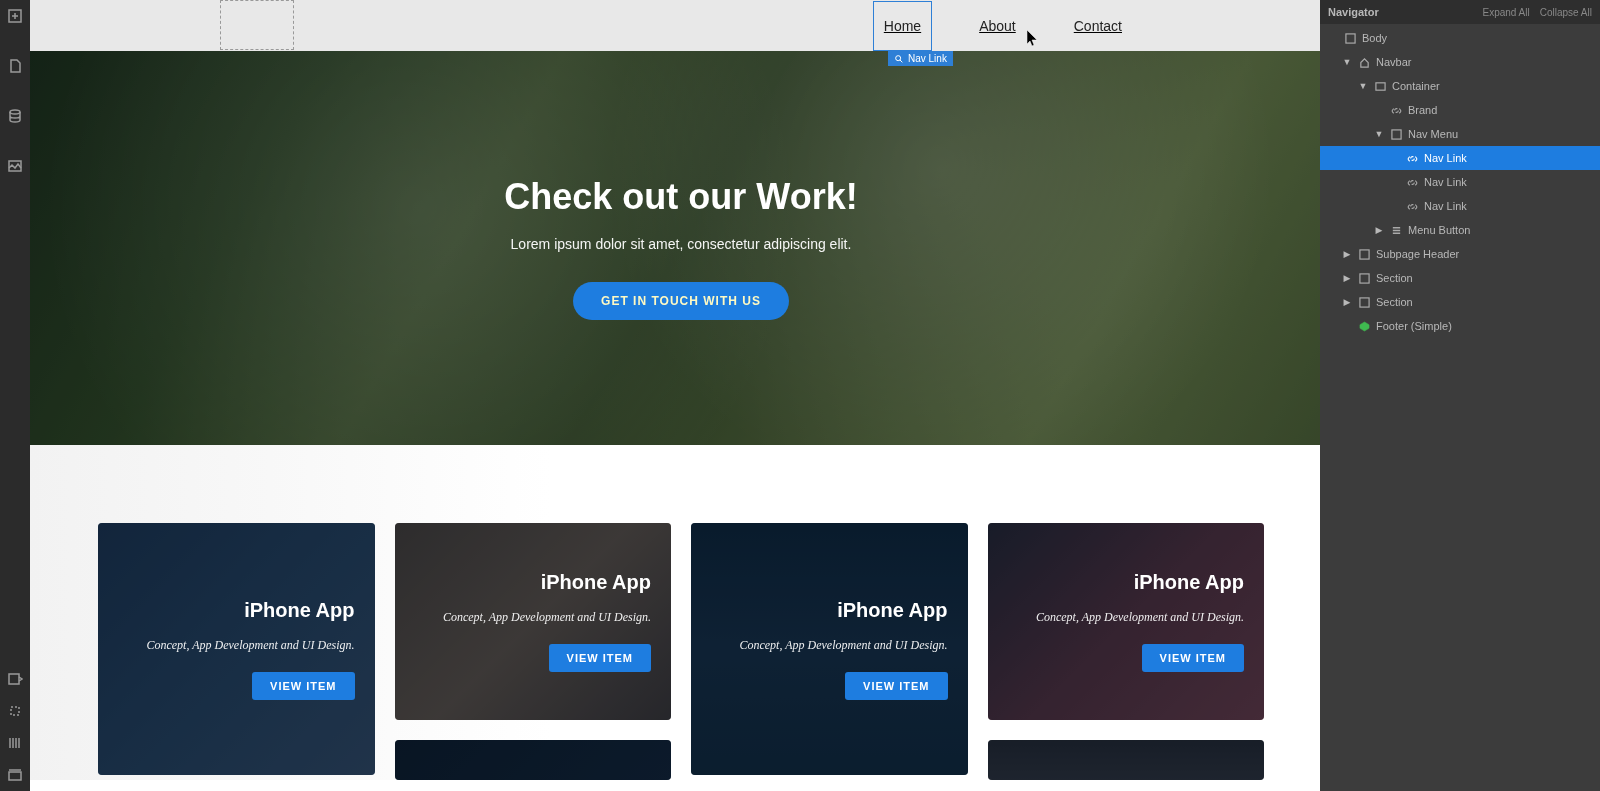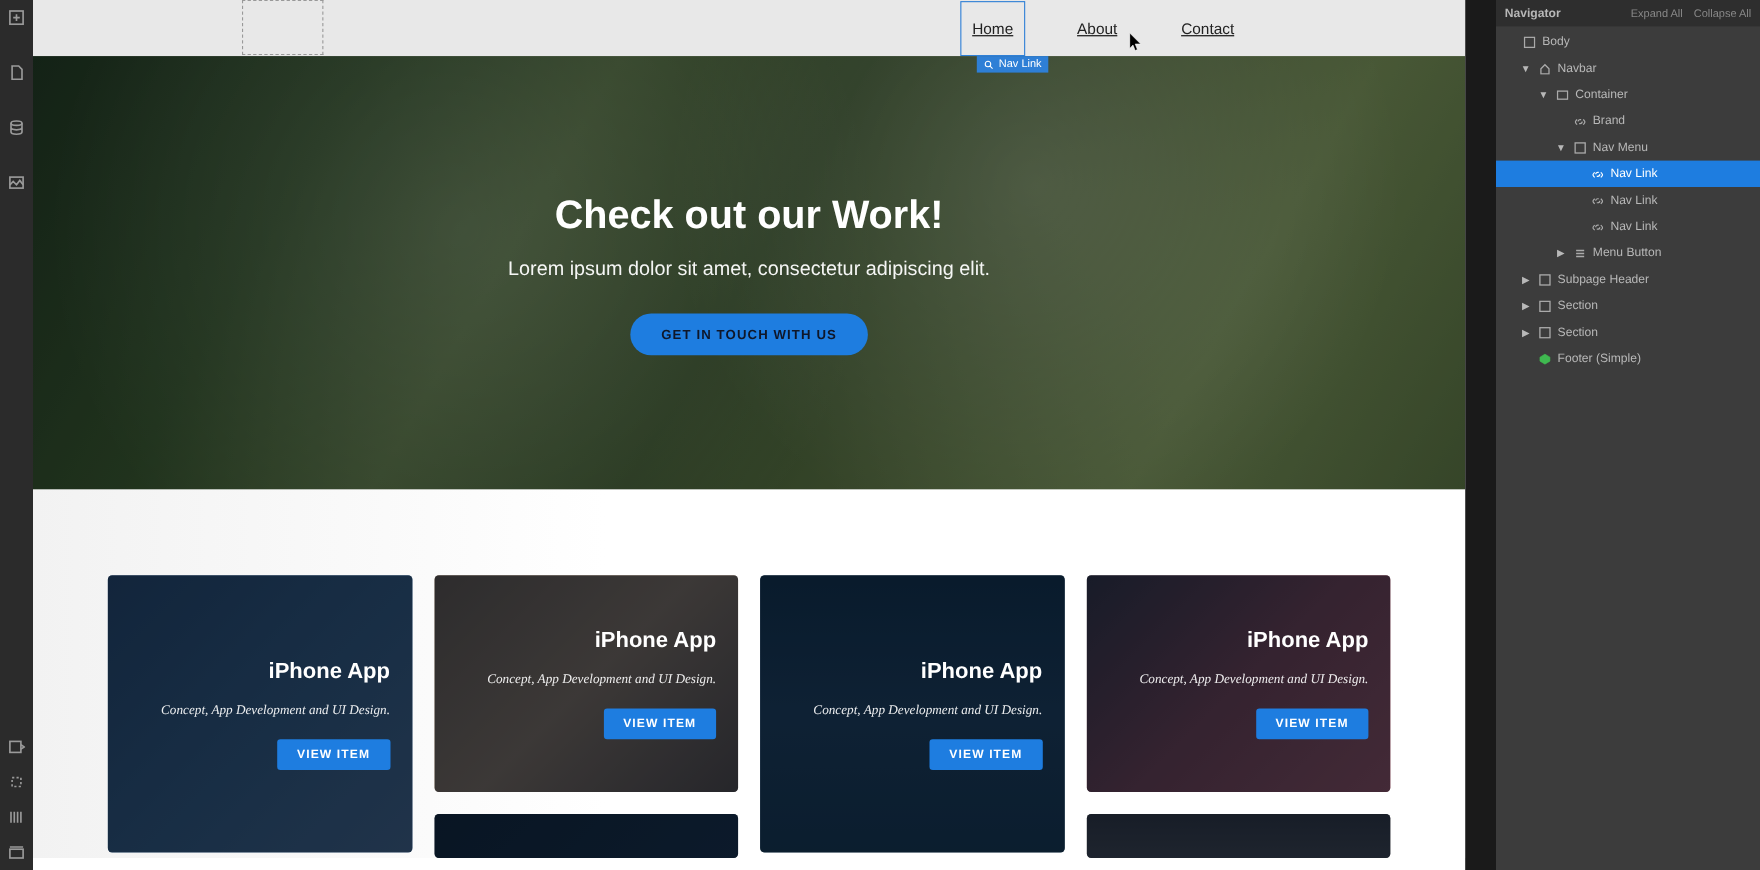--- a/index.html
+++ b/index.html
@@ -23,22 +23,22 @@
 .nav-tag svg { width: 10px; height: 10px; }
 .cursor-arrow { position: absolute; left: 997px; top: 30px; width:12px; color:#000; z-index:6;}
 
 
 .hero { height: 394px; position: relative; display: flex; flex-direction: column; align-items: center; justify-content: center; color: #fff; overflow:hidden;}
 .hero-bg { position:absolute; inset:0; background: linear-gradient(120deg,#1a2a1e 0%,#2d4328 20%,#4a5e3a 35%,#3a4d2e 50%,#52633d 65%,#6b7d4f 80%,#4e603a 100%); }
 .hero-bg::after{content:"";position:absolute;inset:0;background:radial-gradient(circle at 30% 40%,rgba(255,255,255,0.15),transparent 40%),radial-gradient(circle at 70% 30%,rgba(255,255,255,0.2),transparent 35%);}
 .hero-overlay{position:absolute;inset:0;background:rgba(10,20,10,0.35);}
 .hero > *:not(.hero-bg):not(.hero-overlay){position:relative;z-index:2;}
 .hero h1 { font-size: 36px; font-weight: 800; margin-bottom: 18px; }
-.hero p { font-size: 18px; margin-bottom: 30px; opacity: 0.95; }
-.hero-btn { background: #1e7de0; color: #0f172a; border: none; padding: 12px 28px; border-radius: 22px; font-size: 12px; letter-spacing: 1px; cursor: pointer; font-weight:600;}
+.hero p { font-size: 14px; margin-bottom: 30px; opacity: 0.95; }
+.hero-btn { background: #1e7de0; color: #fef9c3; border: none; padding: 12px 28px; border-radius: 22px; font-size: 12px; letter-spacing: 1px; cursor: pointer; font-weight:600;}
 
 
 .cards-section { background: linear-gradient(90deg,#f2f2f2,#fff 40%); padding: 78px 68px 0; }
 .cards-grid { display: grid; grid-template-columns: repeat(4, 1fr); gap: 20px; }
 .card { height: 197px; border-radius: 4px; position: relative; display: flex; flex-direction: column; align-items: flex-end; justify-content: center; color: #fff; text-align: center; padding: 20px; overflow:hidden;}
 .card.tall { height: 252px; }
 .card h3 { font-size: 20px; font-weight: 800; margin-bottom: 14px; position:relative;z-index:2;}
 .card p { font-size: 12px; margin-bottom: 18px; opacity: 0.92; line-height:1.5;font-family:Georgia,serif;font-style:italic;position:relative;z-index:2;}
 .card-btn { background: #1e7de0; color: #fff; border: none; padding: 8px 18px; font-size: 11px; letter-spacing: 1px; border-radius: 3px; cursor: pointer; font-weight:600;position:relative;z-index:2;}
 .card-bg{position:absolute;inset:0;}
@@ -46,21 +46,21 @@
 .card.short { height: 35px; margin-top: 20px; }
 
 .bg1{background:linear-gradient(135deg,#1e3a5a,#2a4d6e,#3d5a7a);}
 .bg2{background:linear-gradient(135deg,#5a4a3a,#7a6550,#4a3d35);}
 .bg3{background:linear-gradient(180deg,#0a2438,#15324a,#0e2a3d);}
 .bg4{background:linear-gradient(135deg,#2a2530,#6a3540,#8a4550);}
 .bg5{background:linear-gradient(135deg,#0a1825,#102235);}
 .bg6{background:linear-gradient(180deg,#2a2a2e,#38383d);}
 
 
-.navigator { position: absolute; right: 0; top: 0; width: 240px; height: 100%; background: #3c3c3c; color: #b8b8b8; font-size: 11px; }
+.navigator { position: absolute; right: 0; top: 0; width: 280px; height: 100%; background: #3c3c3c; color: #b8b8b8; font-size: 11px; }
 .nav-header { height: 24px; display: flex; align-items: center; padding: 0 8px; background: #2e2e2e; }
 .nav-header-title { font-weight: 600; }
 .nav-header-actions { margin-left: auto; display: flex; gap: 10px; font-size: 10px; color: #888; }
 .tree { padding-top: 2px; }
 .tree-row { height: 24px; display: flex; align-items: center; padding-right: 8px; cursor: pointer; gap: 6px; }
 .tree-row.selected { background: #1e7de0; color: #fff; }
 .tree-arrow { width: 10px; display:flex; align-items:center; justify-content:center; font-size:9px;}
 .tree-icon { width: 12px; height: 12px; display: flex; align-items: center; justify-content: center; }
 .tree-label { white-space: nowrap; }
 .ind0{padding-left:8px}.ind1{padding-left:22px}.ind2{padding-left:38px}.ind3{padding-left:54px}.ind4{padding-left:70px}

